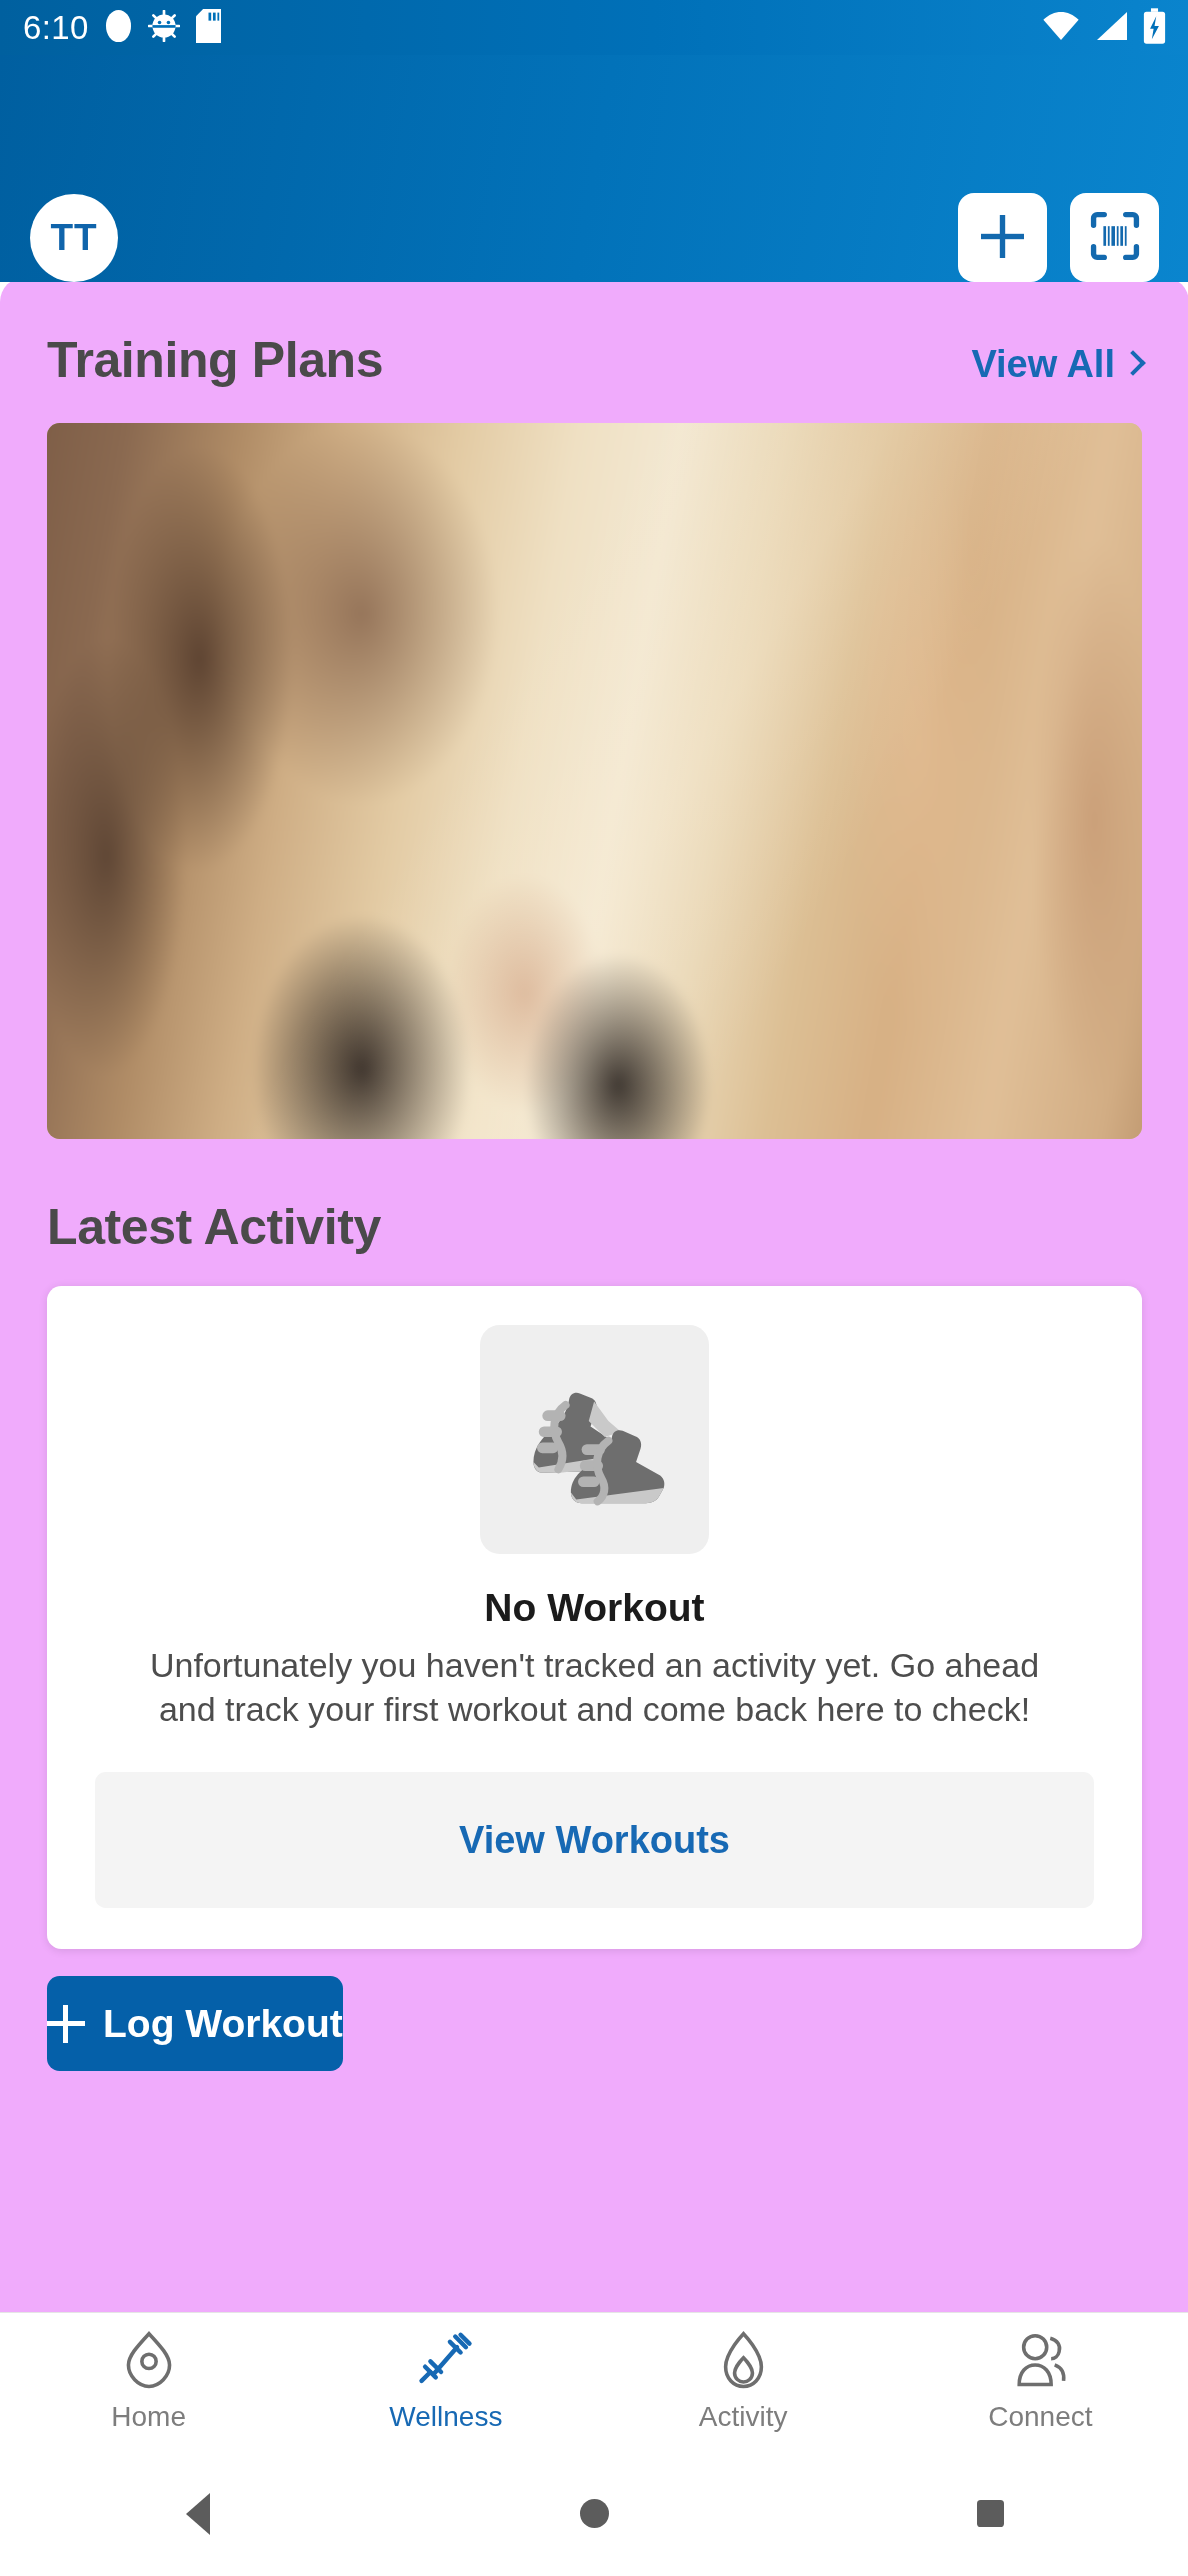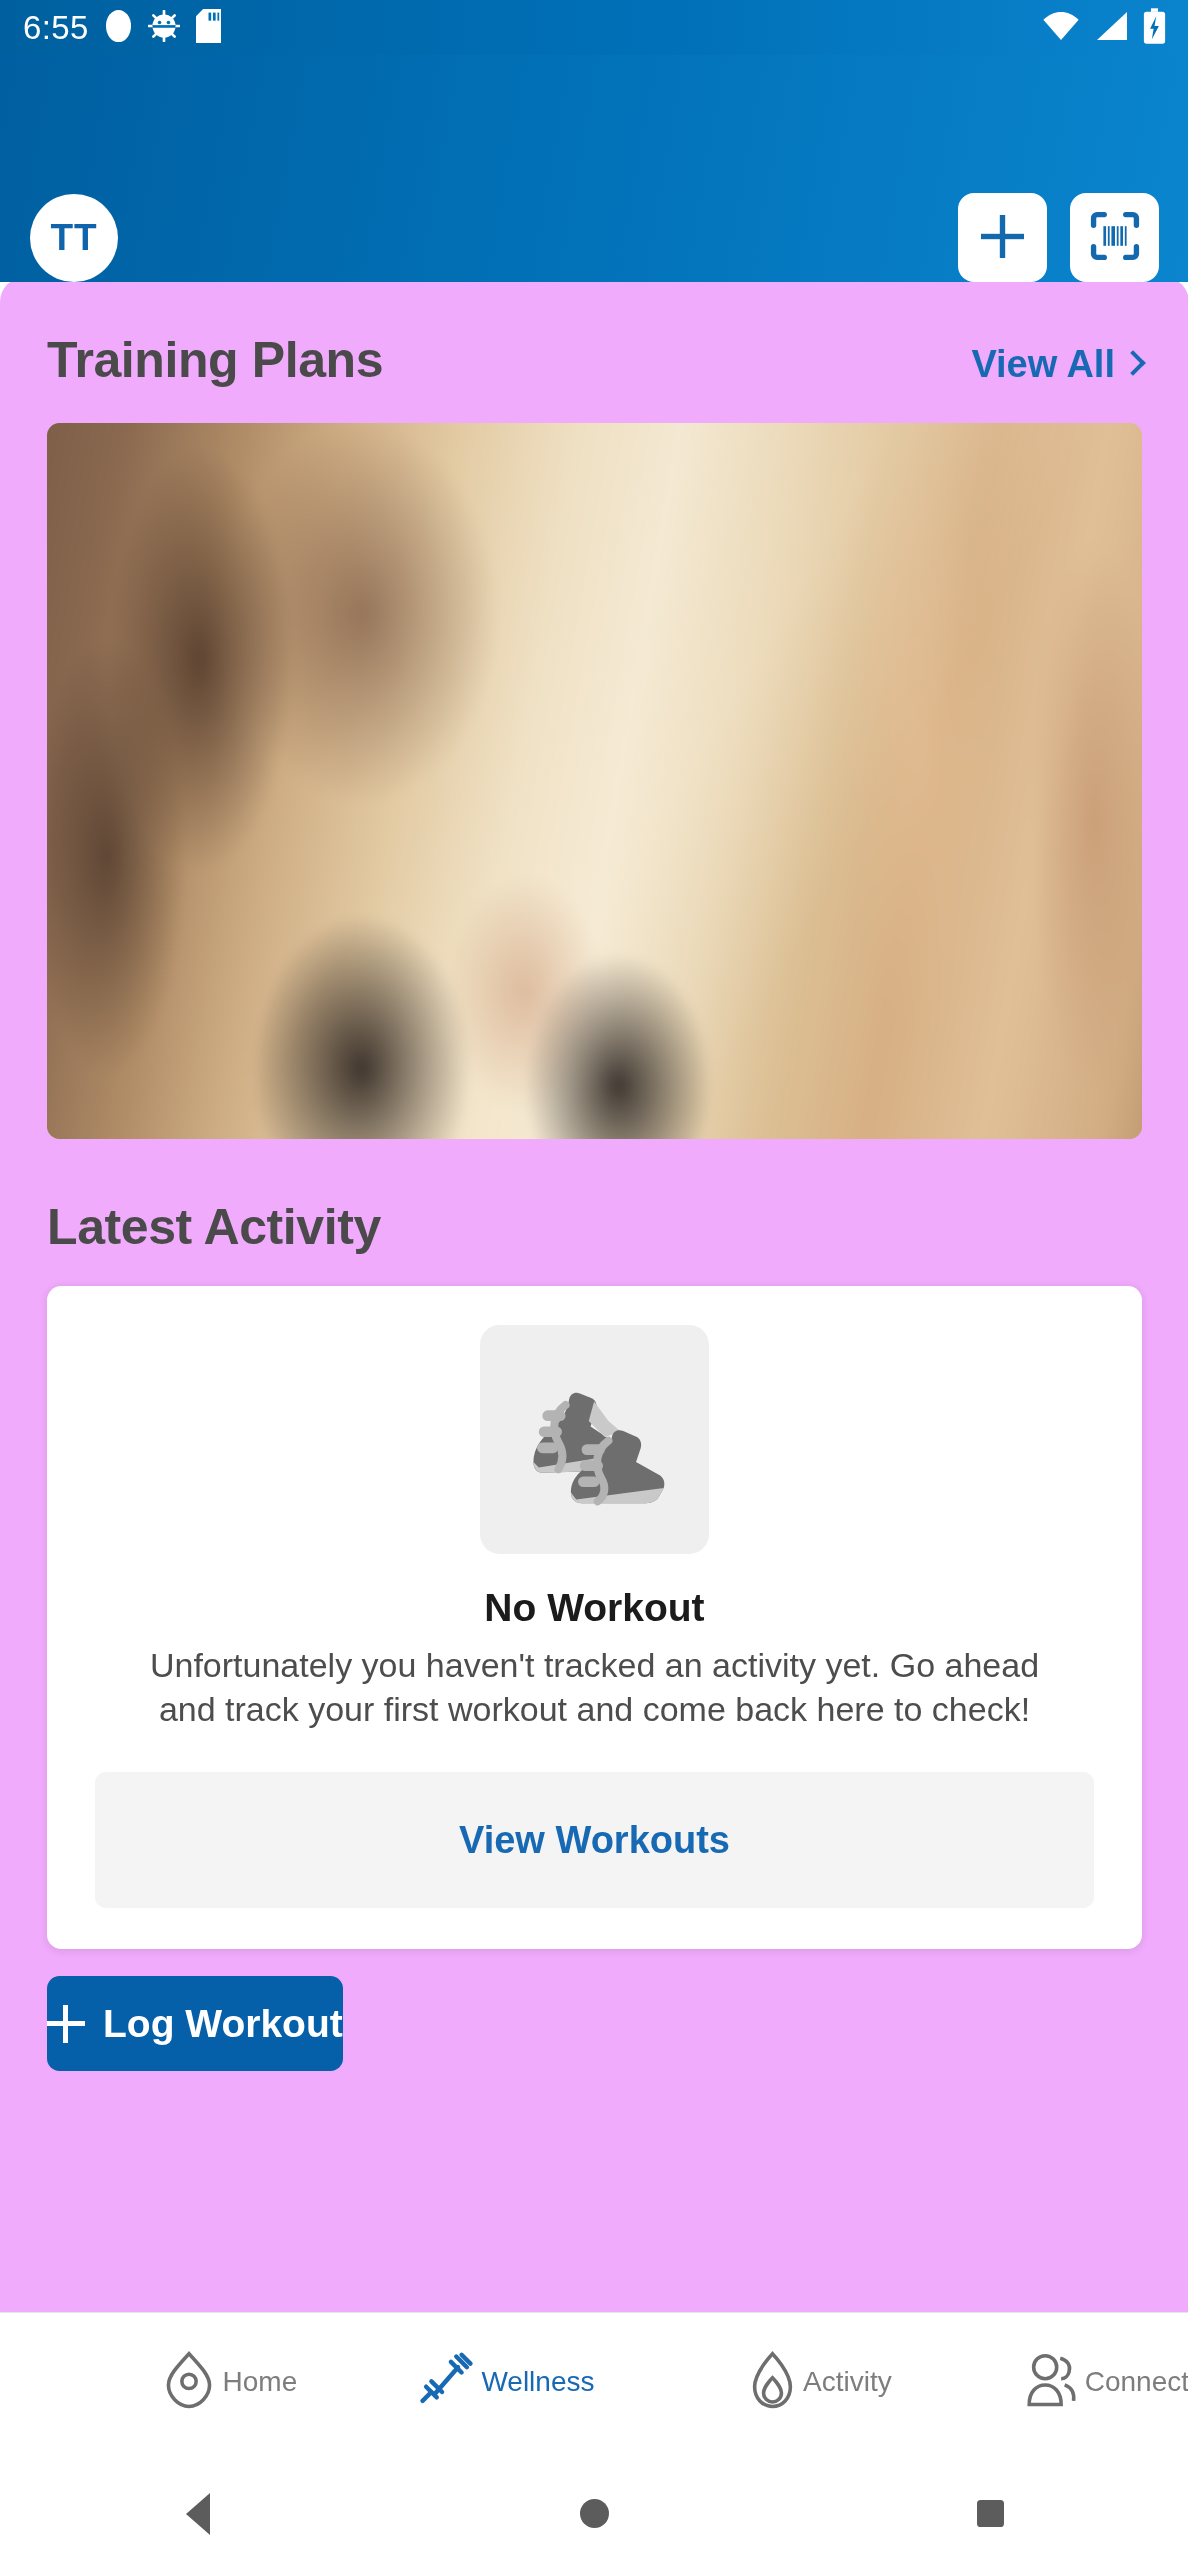--- a/index.html
+++ b/index.html
@@ -254,23 +254,23 @@
     width: 1189px;
     height: 139px;
     background: #ffffff;
     border-top: 0.9px solid #e6e6e6;
     display: flex;
     z-index: 6;
   }
   .nav-item {
     flex: 1;
     display: flex;
-    flex-direction: row;
-    align-items: center;
-    justify-content: flex-end;
+    flex-direction: column;
+    align-items: center;
+    justify-content: center;
     gap: 7.2px;
     cursor: pointer;
   }
   .nav-label {
     font-size: 28px;
     color: #7d7d7d;
     font-weight: 400;
   }
   .nav-item.active .nav-label { color: #1769b4; }
 
@@ -309,21 +309,21 @@
     background: #5c5c5c;
   }
 </style>
 </head>
 <body>
 
 <div id="screen">
 
   <div class="status-bar">
     <div class="sb-left">
-      <span class="sb-time">6:55</span>
+      <span class="sb-time">6:10</span>
       <span class="sb-ic">
         <svg width="27" height="34" viewBox="0 0 30 38">
             <ellipse cx="15" cy="19" rx="14" ry="18" fill="#ffffff"></ellipse>
           </svg>
       </span>
       <span class="sb-ic">
         <svg width="32" height="32" viewBox="0 0 36 36">
           <circle cx="18" cy="18" r="13" fill="#ffffff"></circle>
           <g stroke="#ffffff" stroke-width="3" stroke-linecap="round">
             <line x1="18" y1="1" x2="18" y2="6"></line>

